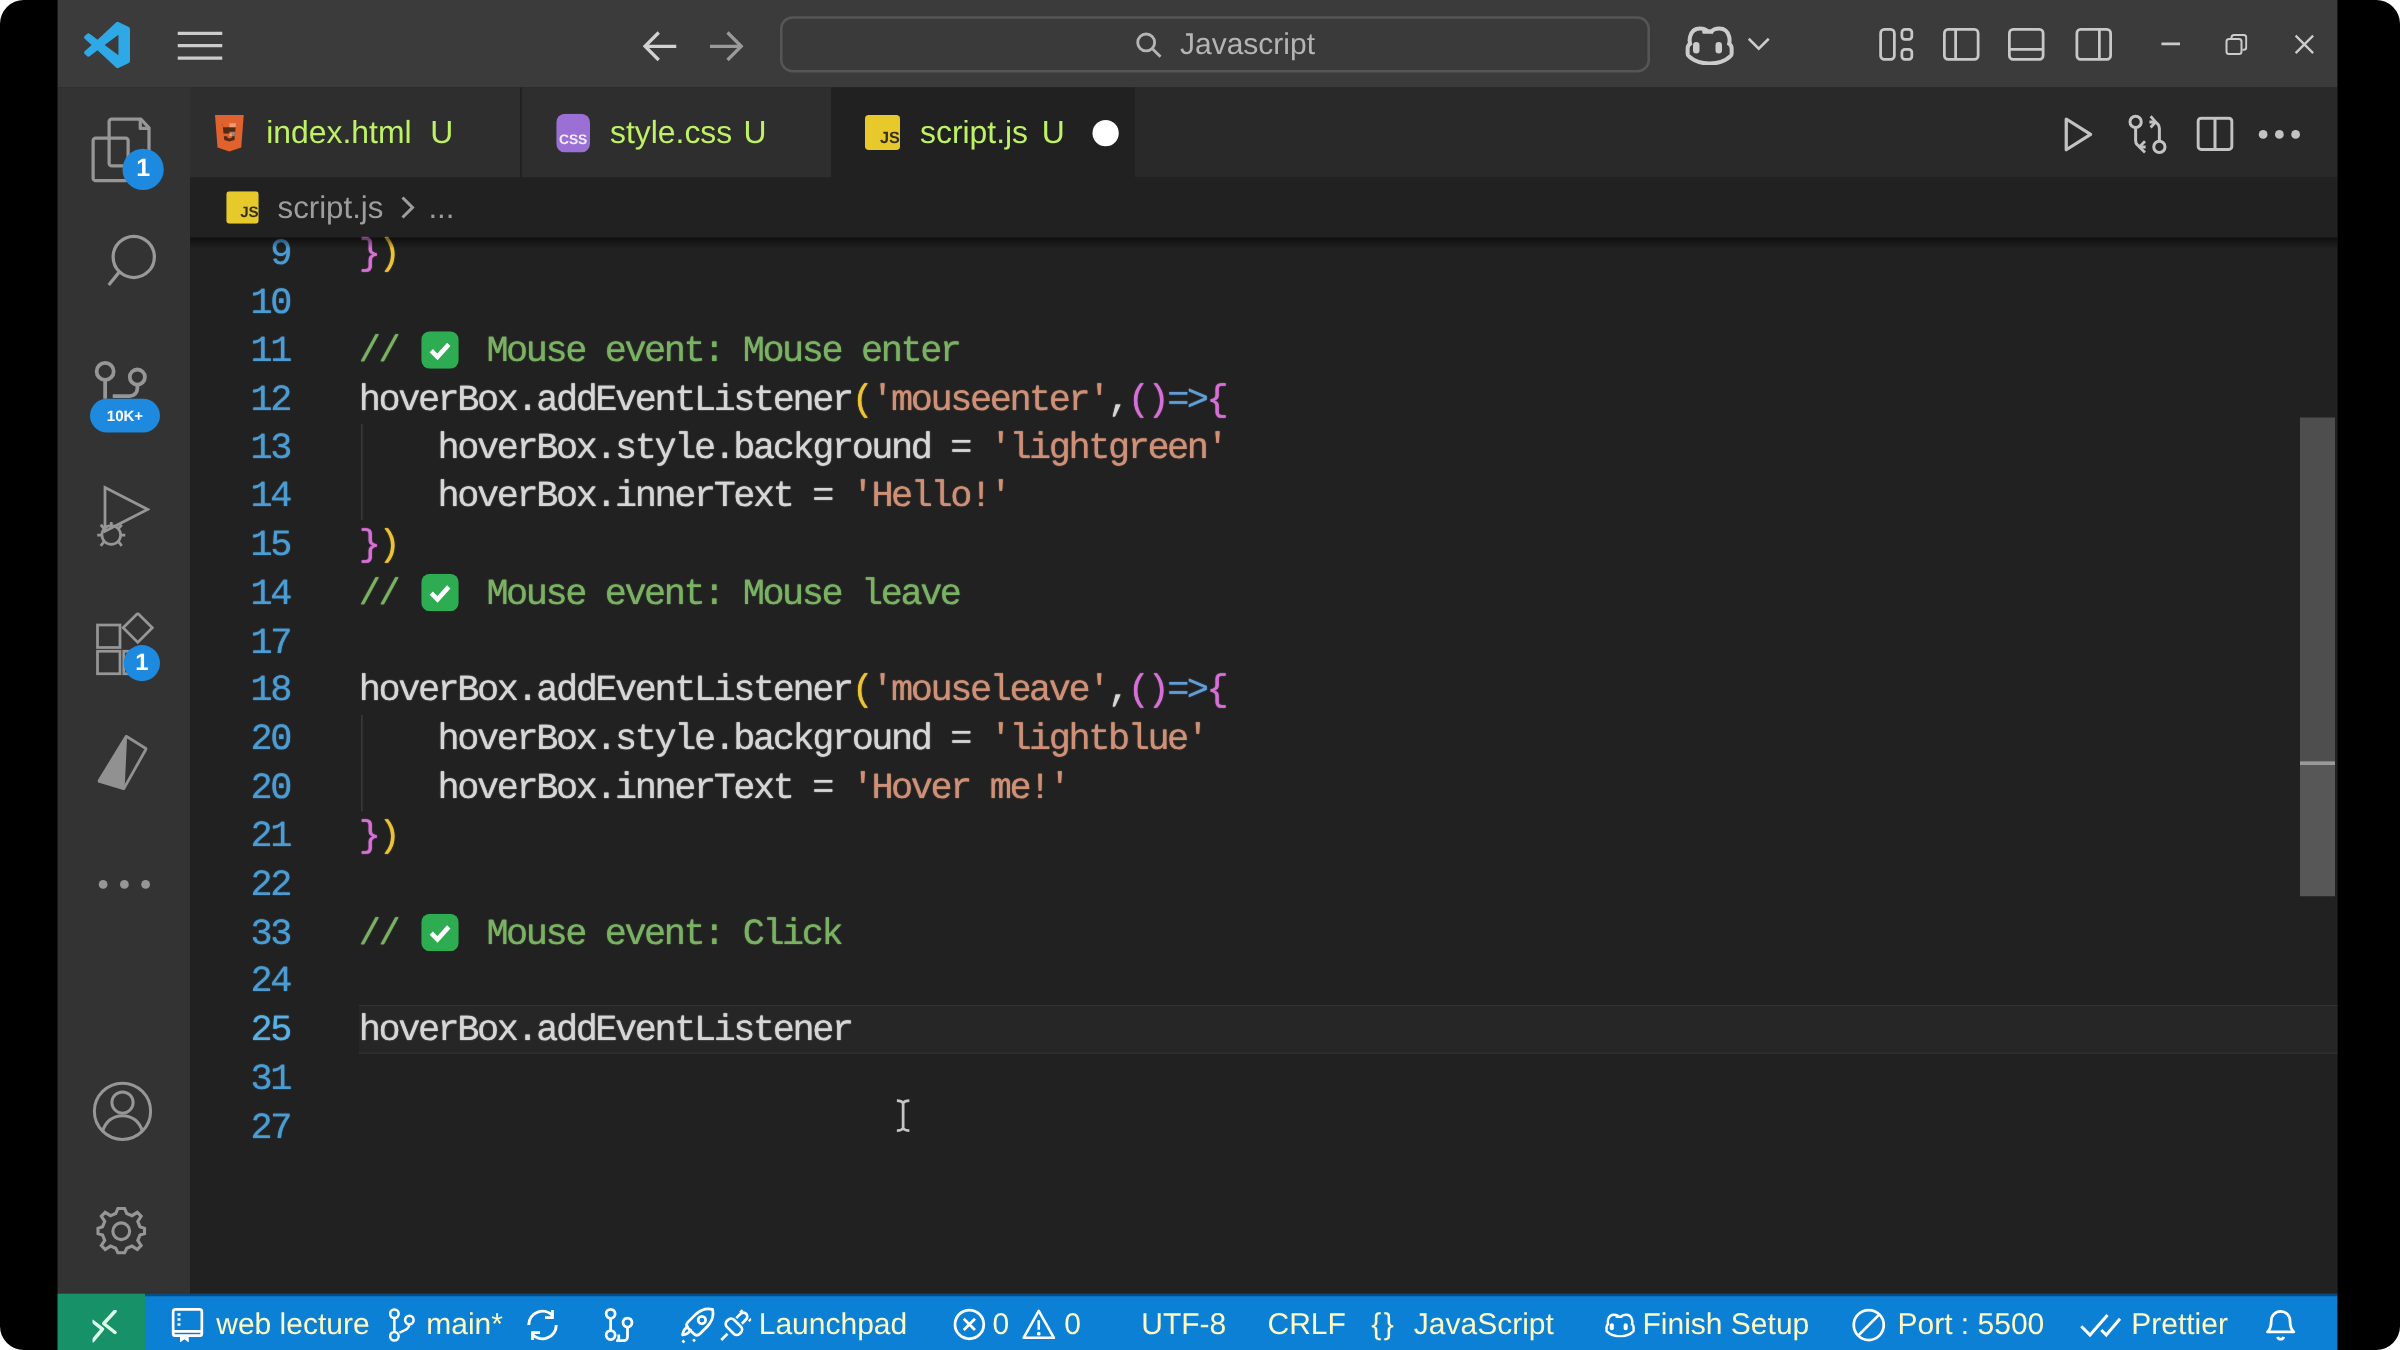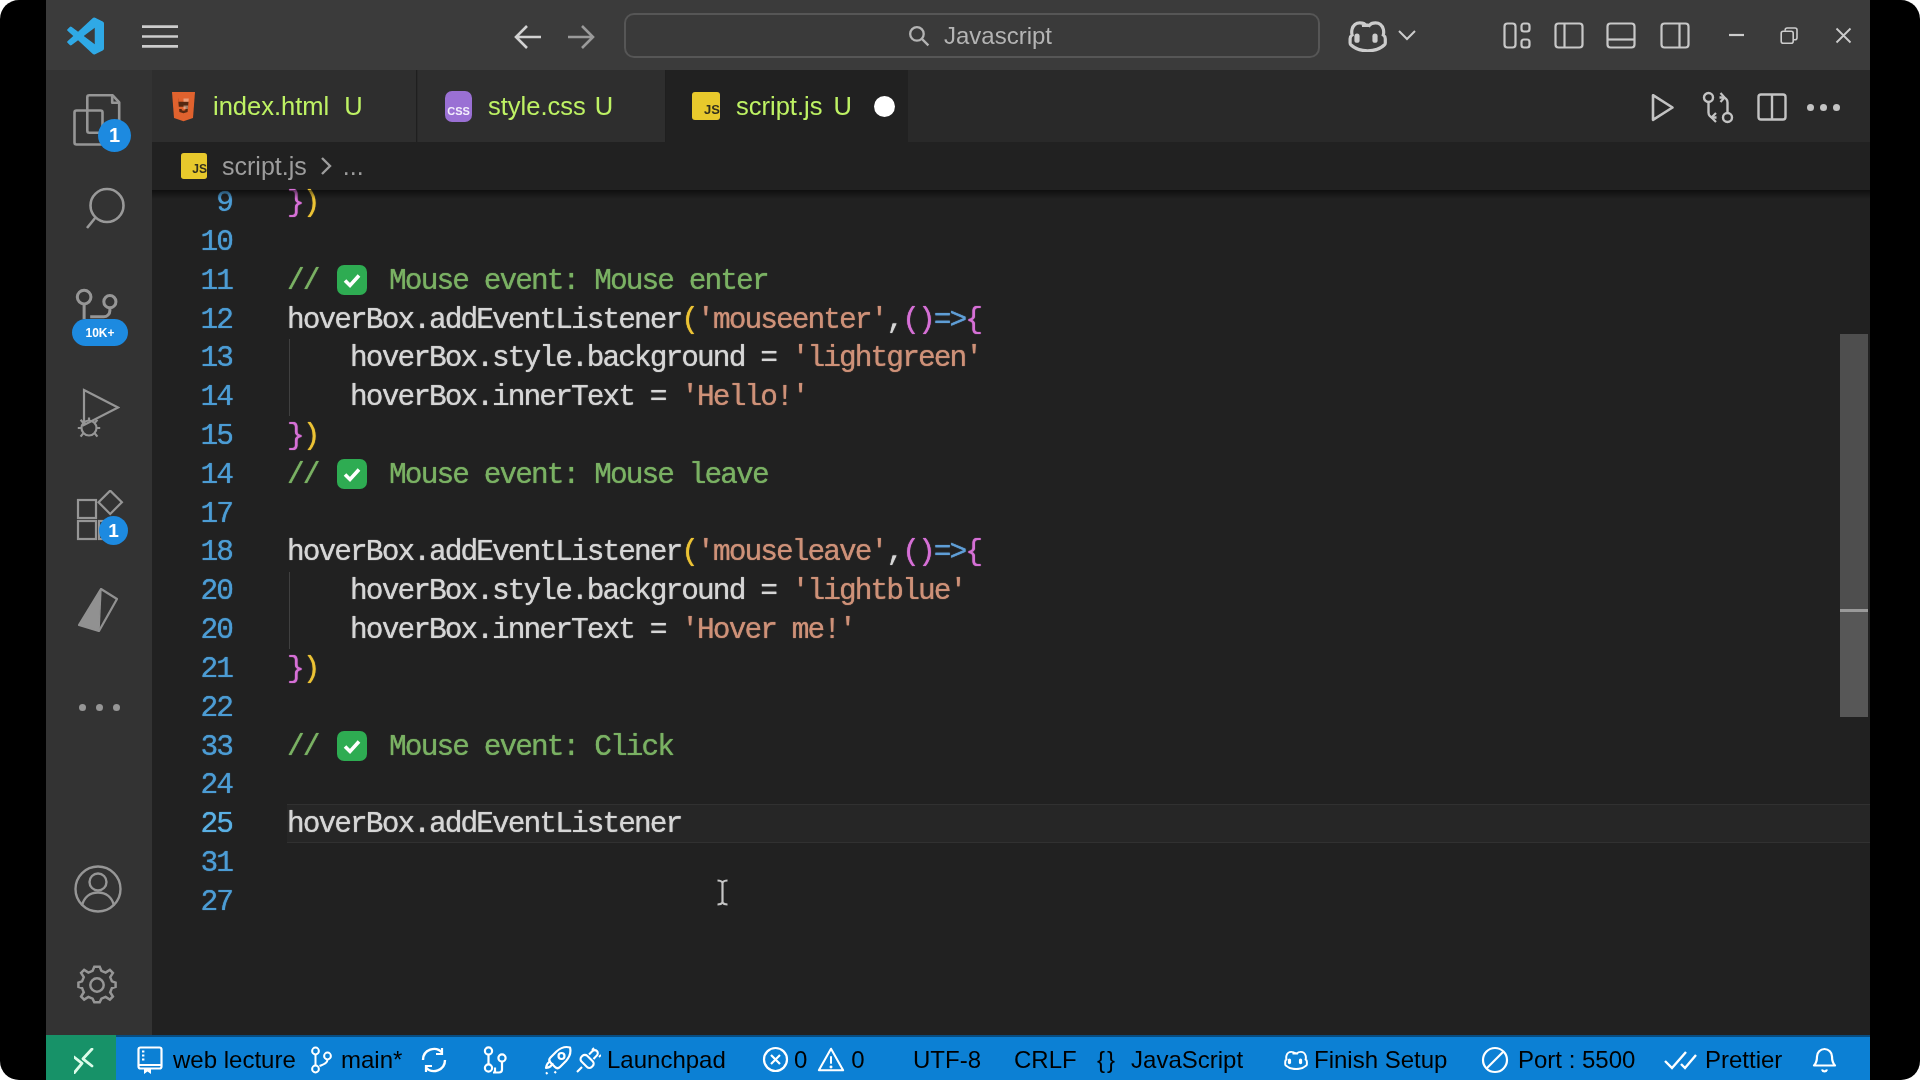--- a/index.html
+++ b/index.html
@@ -42,21 +42,21 @@
   .b1 { color:#ecc335; } 
   .b2 { color:#d670d6; } 
   .curline { position:absolute; left:241px; top:804px; width:1583px; height:39px;
              background:#262626; border-top:1px solid #313131; border-bottom:1px solid #313131; }
   .iguide { position:absolute; width:1px; background:#404040; }
   .emo { vertical-align:-6px; margin-left:3px; margin-right:6px; }
   #code { position:absolute; left:0; top:1px; }
 
   
   .status { position:absolute; left:0; top:1035px; width:1824px; height:45px; background:#0c80d4; border-top:2px solid rgba(5,35,60,.55);
-            color:#000000; font-size:24px; }
+            color:#fef9c3; font-size:24px; }
   .sitem { position:absolute; top:0; height:45px; display:flex; align-items:center; white-space:nowrap; }
   .remote { position:absolute; left:0; top:-2px; width:70px; height:47px; background:#179268; }
 </style>
 </head>
 <body>
 <div class="frame">
 <div class="win">
   <div class="titlebar">
 
     <svg class="abs" style="left:21px;top:17px" width="37" height="38" viewBox="0 0 100 100">

